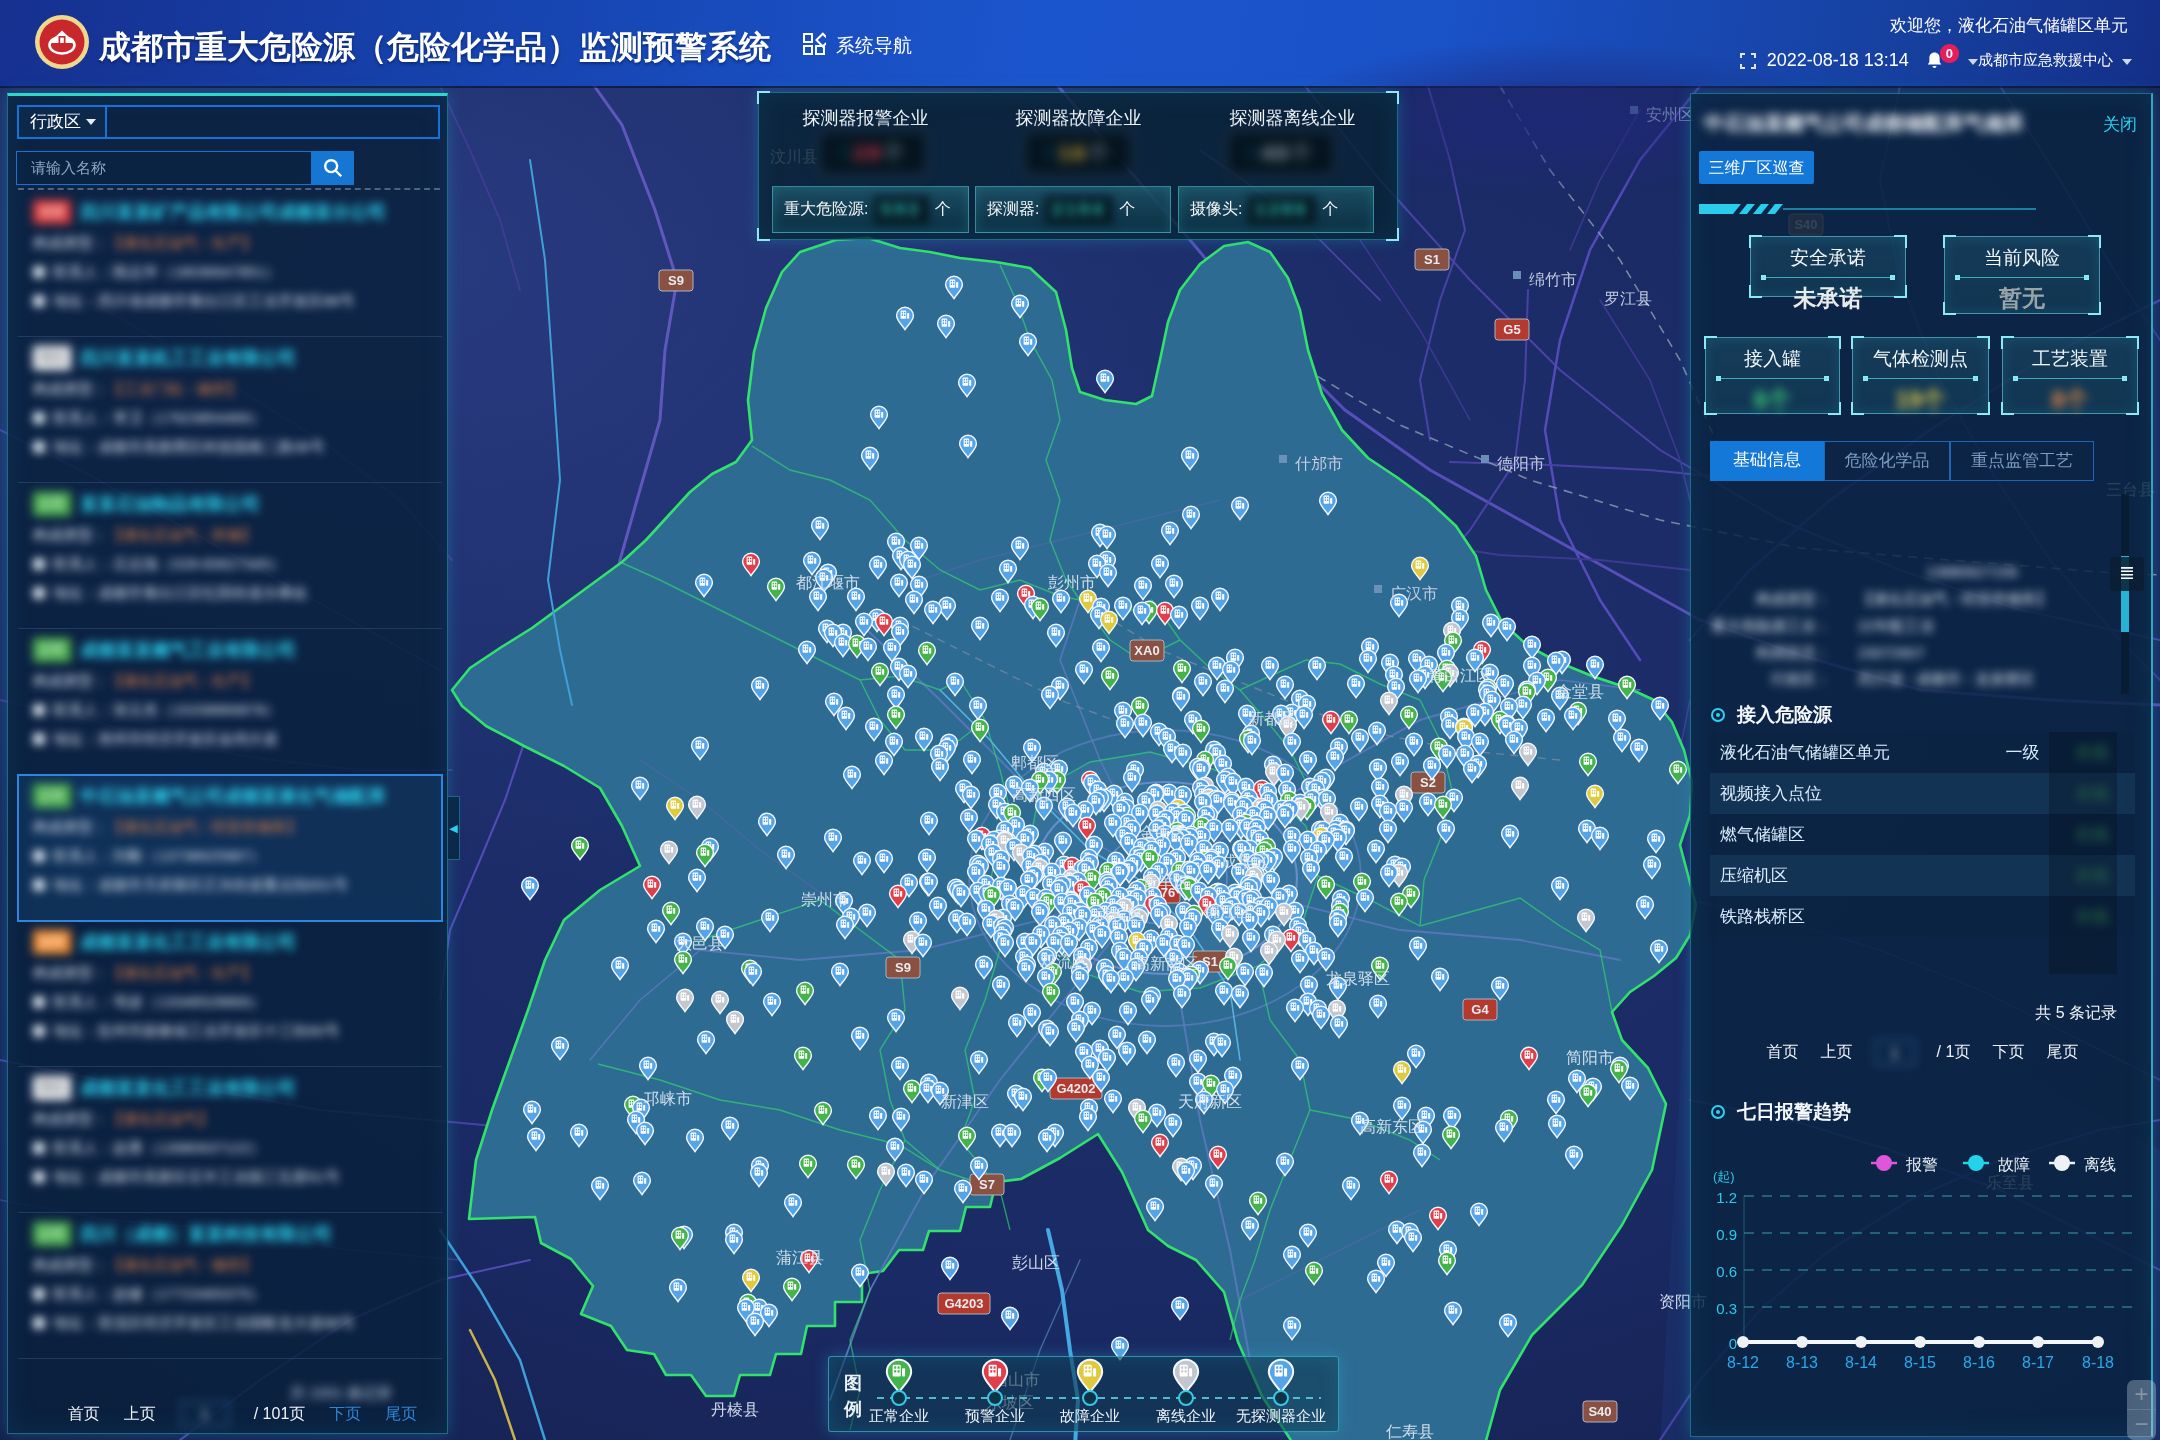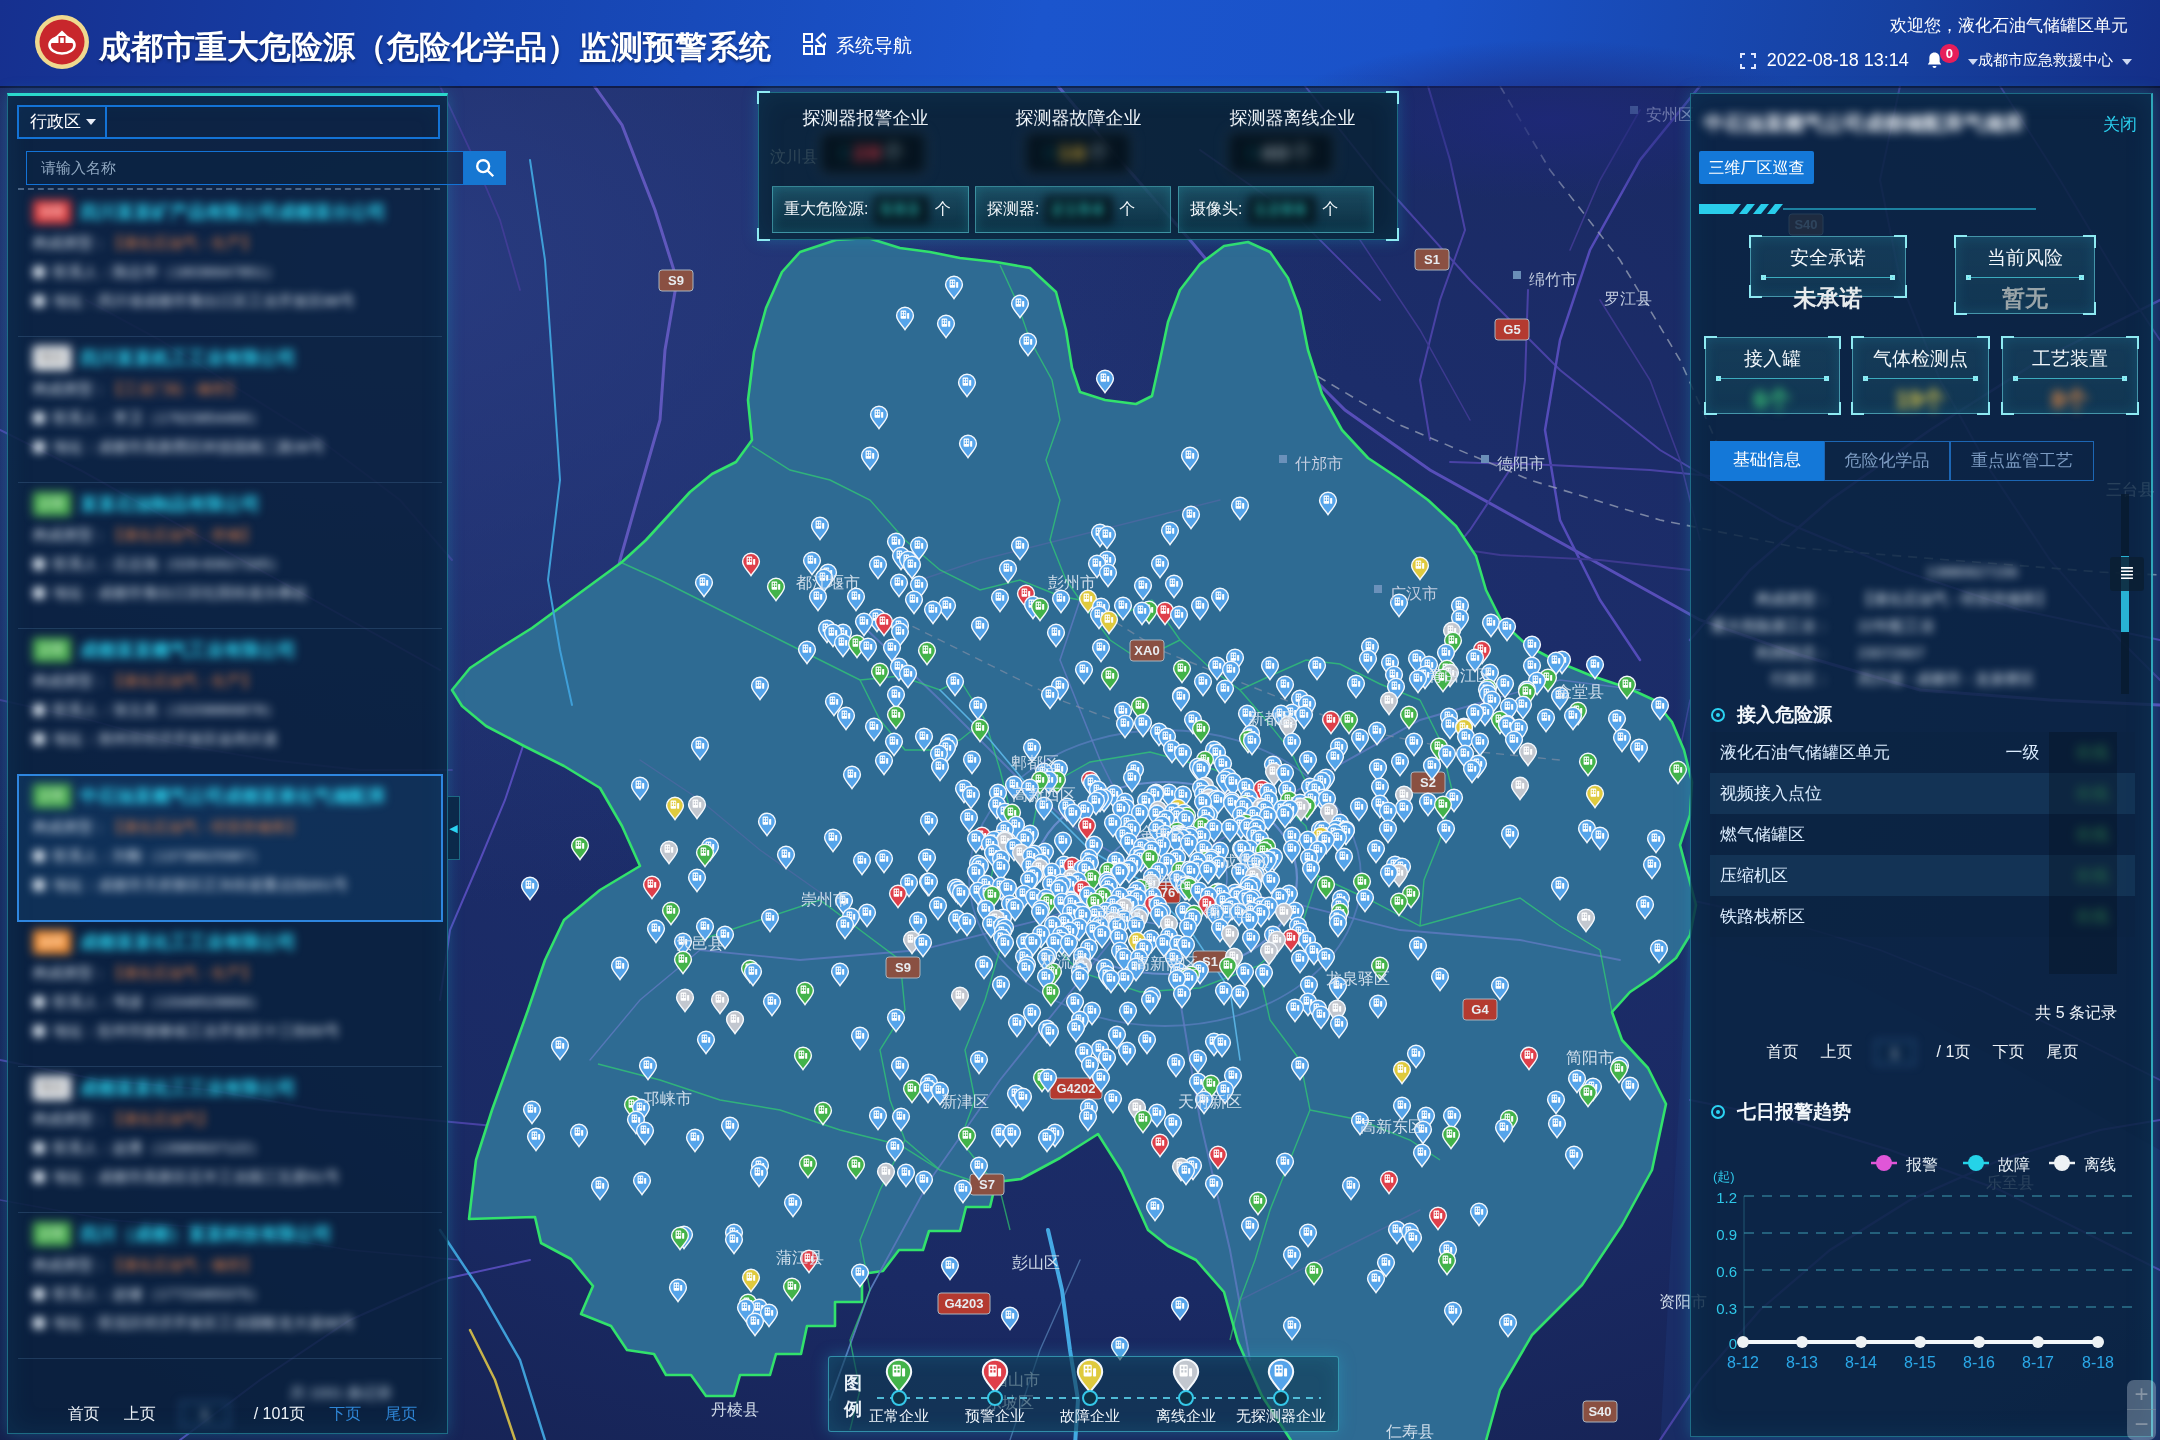--- a/index.html
+++ b/index.html
@@ -23,21 +23,21 @@
 #hr2 .badge{background:#e61e5a;color:#fff;font-size:13px;font-weight:bold;border-radius:9px;padding:0 6px;height:19px;line-height:19px;margin:-15px 0 0 -4px}
 #hr2 .tri{width:0;height:0;border-left:5px solid transparent;border-right:5px solid transparent;border-top:6px solid #cdd8f2;margin:2px 0 0 9px}
 #hr2 .uname{font-size:15px;}
 
 .pane{position:absolute;background:rgba(9,33,60,.86);border:1px solid rgba(45,170,190,.55);box-shadow:0 0 14px rgba(30,160,190,.35), inset 0 0 26px rgba(20,110,150,.18)}
 
 #lp{left:7px;top:93px;width:441px;height:1341px;border-top:3px solid #2bd8cc}
 #lp .selrow{position:absolute;left:9px;top:9px;width:423px;height:34px;border:2px solid #1373d6;display:flex}
 #lp .selrow .sel{width:88px;border-right:2px solid #1373d6;color:#fff;font-size:17px;line-height:30px;padding-left:11px;background:rgba(16,50,90,.4);white-space:nowrap}
 #lp .selrow .sel .tri{display:inline-block;width:0;height:0;border-left:5px solid transparent;border-right:5px solid transparent;border-top:6px solid #e8eef8;margin-left:5px;vertical-align:2px}
-#lp .srow{position:absolute;left:18px;top:55px;width:480px;height:34px;display:flex}
+#lp .srow{position:absolute;left:8px;top:55px;width:338px;height:34px;display:flex}
 #lp .srow .inp{flex:1;border:1px solid #1373d6;color:#8fa7c0;font-size:15px;line-height:32px;padding-left:14px;background:rgba(10,36,66,.5)}
 #lp .srow .btn{width:42px;background:#1677d2;display:flex;align-items:center;justify-content:center}
 #lp .dash{position:absolute;left:10px;top:92px;width:422px;border-top:2px dashed rgba(150,180,210,.45)}
 #lp .list{position:absolute;left:10px;top:95px;width:424px;height:1168px}
 .card{position:relative;height:146px;border-bottom:1px solid rgba(70,110,150,.35)}
 .card .r1{position:absolute;left:15px;top:9px;height:26px;white-space:nowrap}
 .card .tag{display:inline-block;min-width:38px;height:24px;line-height:24px;text-align:center;font-size:13px;border-radius:2px;padding:0 4px;margin-right:9px;vertical-align:top}
 .tag.red{background:#df3b3b;color:#fff}.tag.wht{background:#eef1f4;color:#555}.tag.grn{background:#4cb050;color:#fff}.tag.org{background:#ef8a2d;color:#fff}
 .card .tt{font-size:18px;font-weight:bold;color:#2bd5f0;vertical-align:top;line-height:25px}
 .card .r2{position:absolute;left:15px;top:43px;font-size:15px;color:#dde7f2;white-space:nowrap}
@@ -1416,21 +1416,21 @@
         <i class="tr"></i>
         <i class="bl"></i>
         <i class="br"></i>
         <div class="bt">安全承诺</div>
         <div class="ln">
           <i class="l"></i>
           <i class="r"></i>
         </div>
         <div class="vl" style="color:#e8ebec">未承诺</div>
       </div>
- <div class="ibox corner" style="left:264px;top:142px;width:140px;height:78px">
+ <div class="ibox corner" style="left:253px;top:142px;width:156px;height:78px">
         <i class="tl"></i>
         <i class="tr"></i>
         <i class="bl"></i>
         <i class="br"></i>
         <div class="bt">当前风险</div>
         <div class="ln">
           <i class="l"></i>
           <i class="r"></i>
         </div>
         <div class="vl" style="color:#99a4a8">暂无</div>

